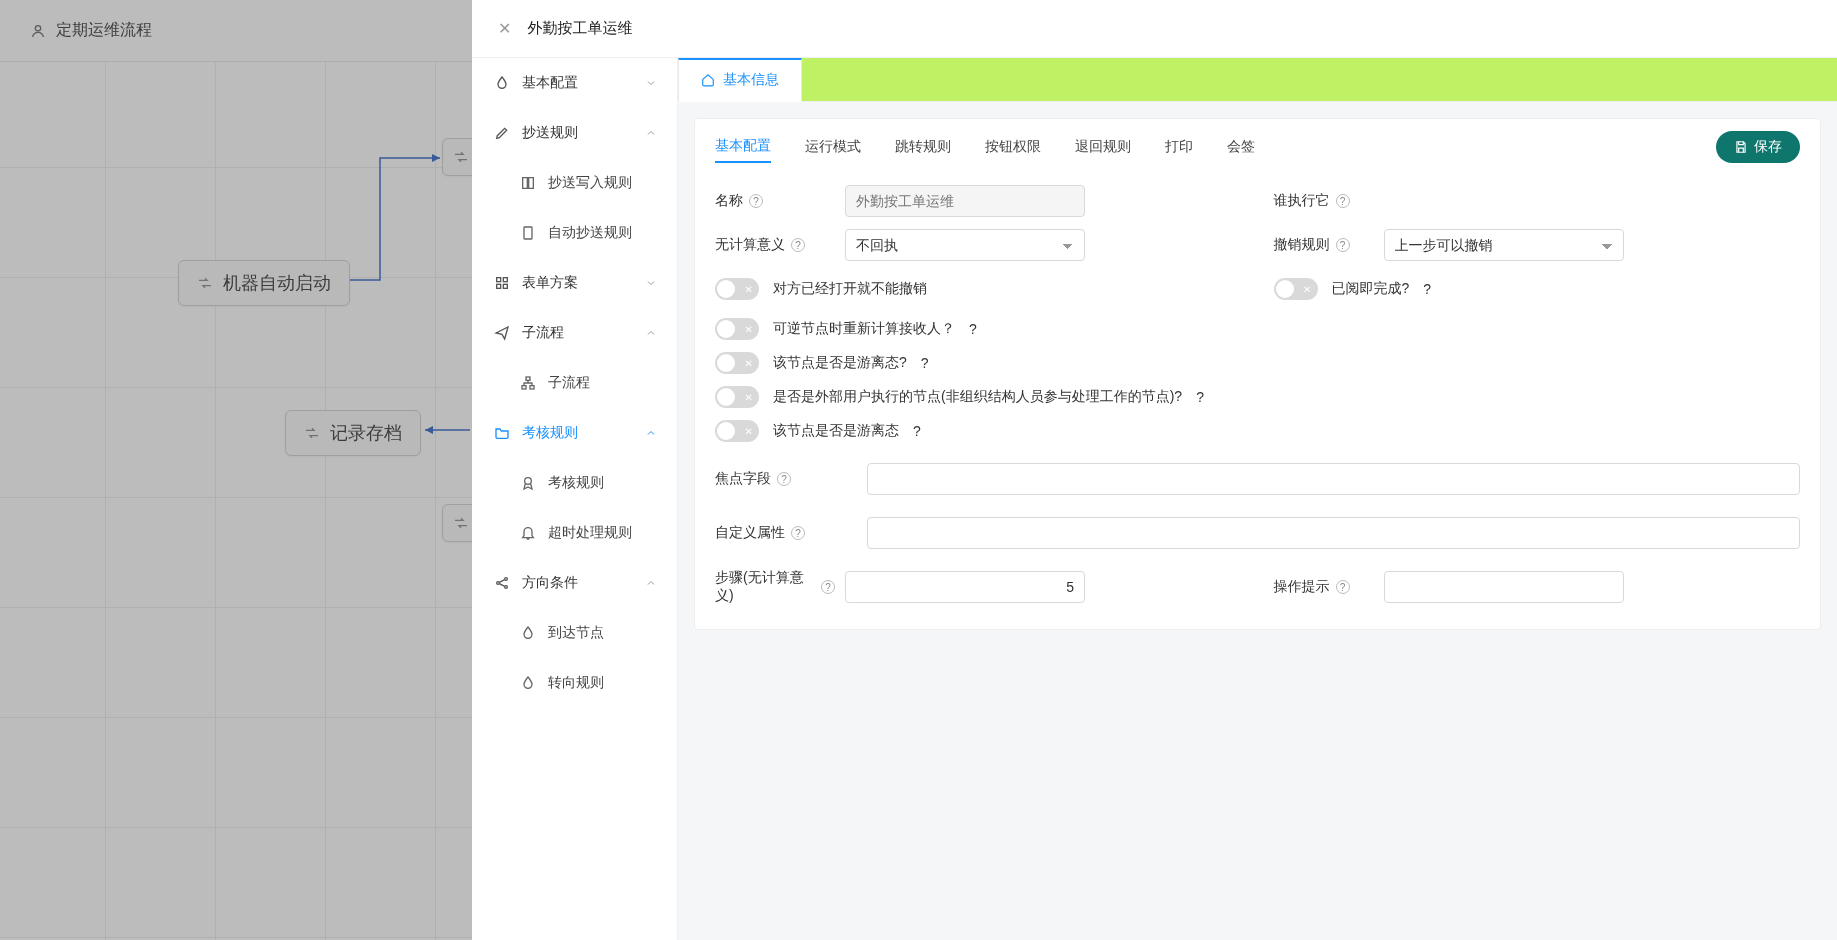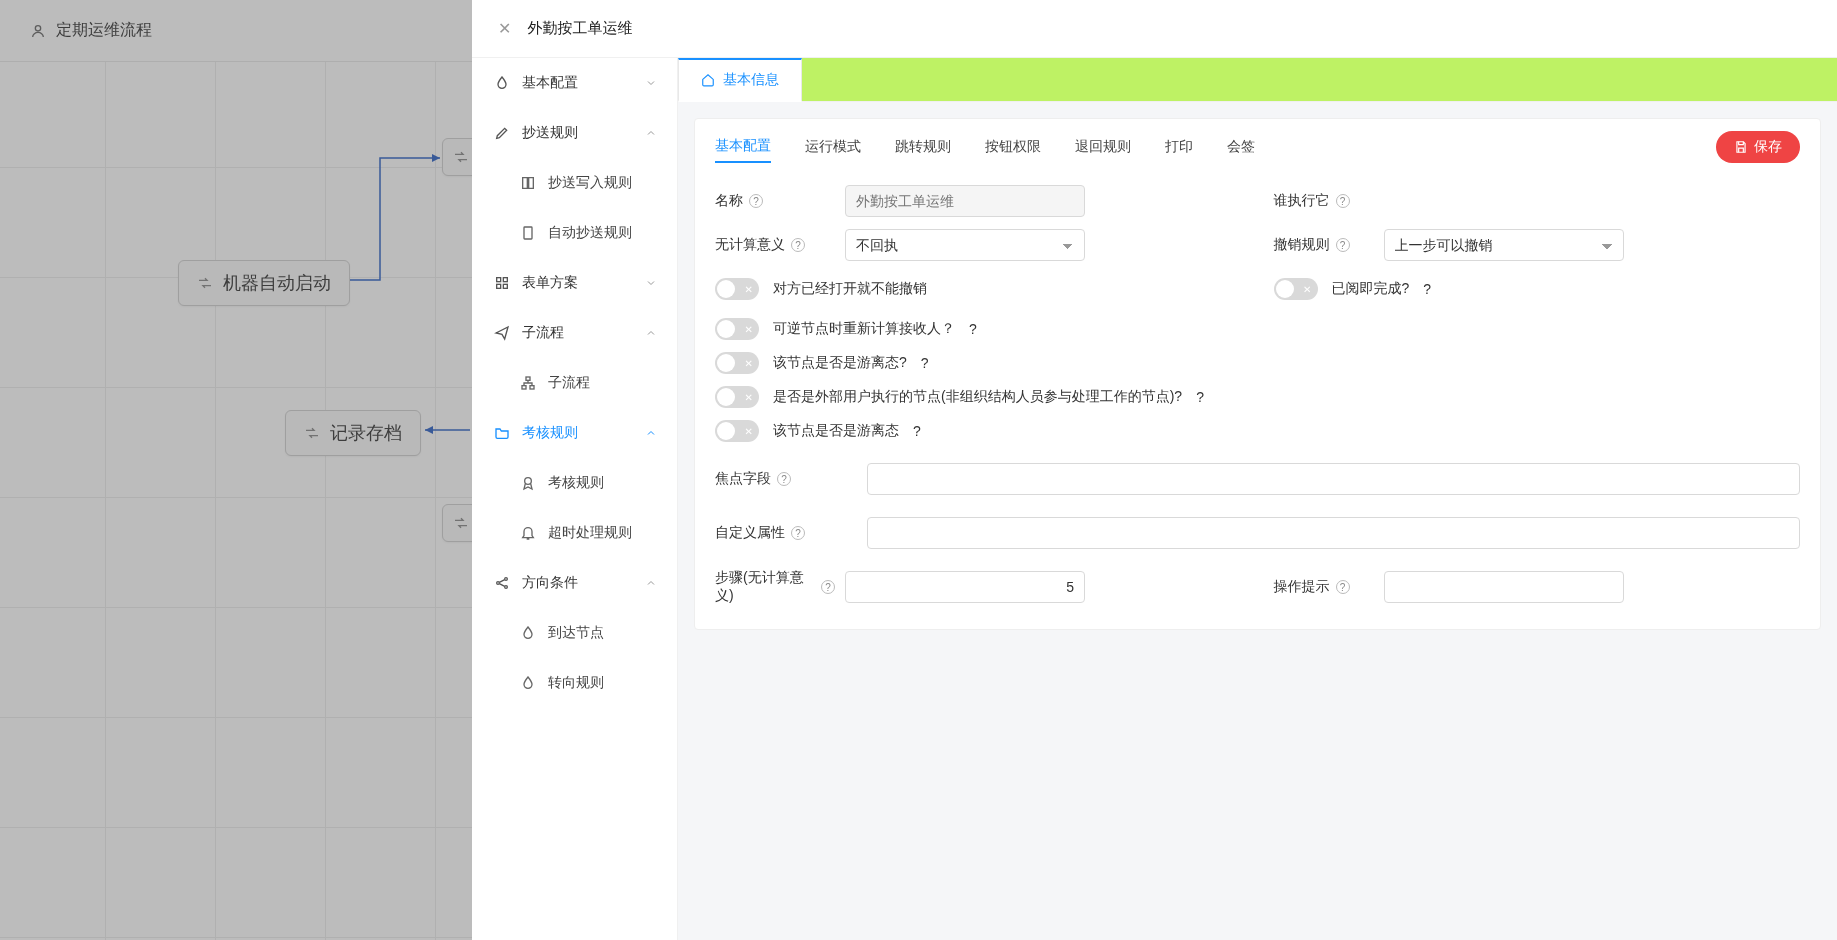--- a/index.html
+++ b/index.html
@@ -60,21 +60,21 @@
   
   .main { flex: 1; display: flex; flex-direction: column; background: #f5f6f8; }
   .main-tabs { height: 44px; background: #bef264; display: flex; align-items: stretch; padding-left: 0; border-bottom: 1px solid #f0f0f0; }
   .main-tab { display: flex; align-items: center; gap: 8px; padding: 0 22px; color: #1890ff; border: 1px solid #e8e8e8; border-bottom: 2px solid #fff; border-top: 2px solid #1890ff; background:#fff; margin-bottom:-1px; }
   .main-tab .home-ic { width:14px; height:14px; }
 
   .card { margin: 16px; background: #fff; border: 1px solid #eee; border-radius: 4px; padding: 0 0 20px 0; }
   .card-tabs { display: flex; align-items: center; height: 56px; padding: 0 20px; gap: 34px; }
   .ctab { color: #444; cursor: pointer; padding: 6px 0; }
   .ctab.active { color: #1890ff; border-bottom: 2px solid #1890ff; }
-  .save-btn { margin-left: auto; background: #ef4444; color: #fff; border: none; border-radius: 16px; height: 32px; padding: 0 18px; display: flex; align-items: center; gap: 6px; cursor: pointer; font-size: 14px; }
+  .save-btn { margin-left: auto; background: #0f766e; color: #fff; border: none; border-radius: 16px; height: 32px; padding: 0 18px; display: flex; align-items: center; gap: 6px; cursor: pointer; font-size: 14px; }
   .save-btn svg { width:14px; height:14px; }
 
   .form { padding: 4px 20px 0 20px; }
   .row { display: flex; align-items: center; gap: 32px; min-height: 44px; }
   .field { display: flex; align-items: center; gap: 10px; }
   .field.half { width: 50%; }
   .flabel { width: 120px; display: flex; align-items: center; gap: 6px; color: #333; }
   .flabel.narrow { width: 100px; }
   .flabel .q { width:14px; height:14px; border:1px solid #bbb; border-radius:50%; display:inline-flex; align-items:center; justify-content:center; font-size:10px; color:#888; flex-shrink:0; }
 

